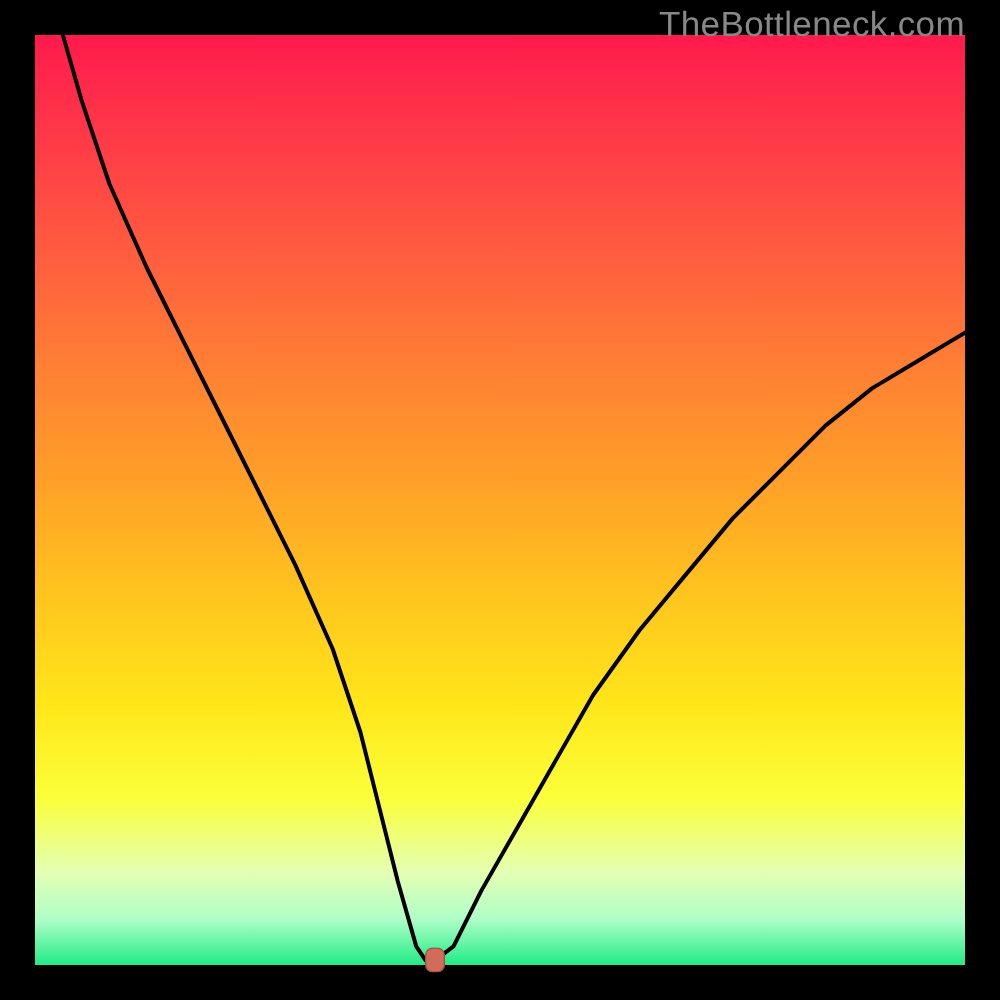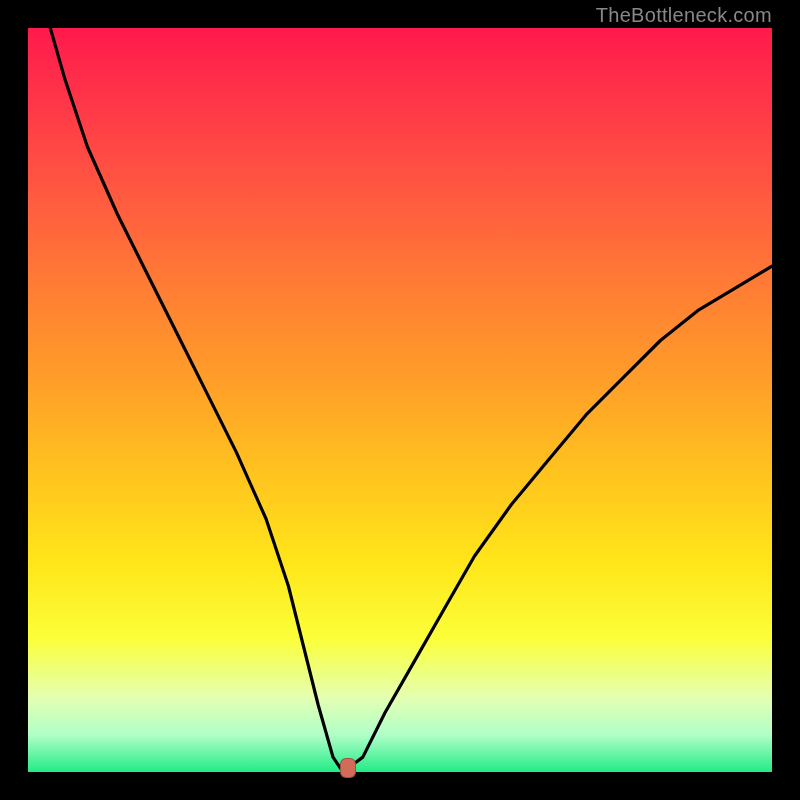--- a/index.html
+++ b/index.html
@@ -43,21 +43,21 @@
     top: 28px;
     width: 744px;
     height: 744px;
     pointer-events: none;
   }
   #watermark {
     position: absolute;
     top: 4px;
     right: 28px;
     color: #888888;
-    font-size: 20px;
+    font-size: 28px;
     font-weight: 500;
     letter-spacing: 0.3px;
   }
   #marker {
     position: absolute;
     width: 14px;
     height: 18px;
     background: #d26c5a;
     border: 1px solid rgba(0,0,0,0.25);
     border-radius: 6px;

